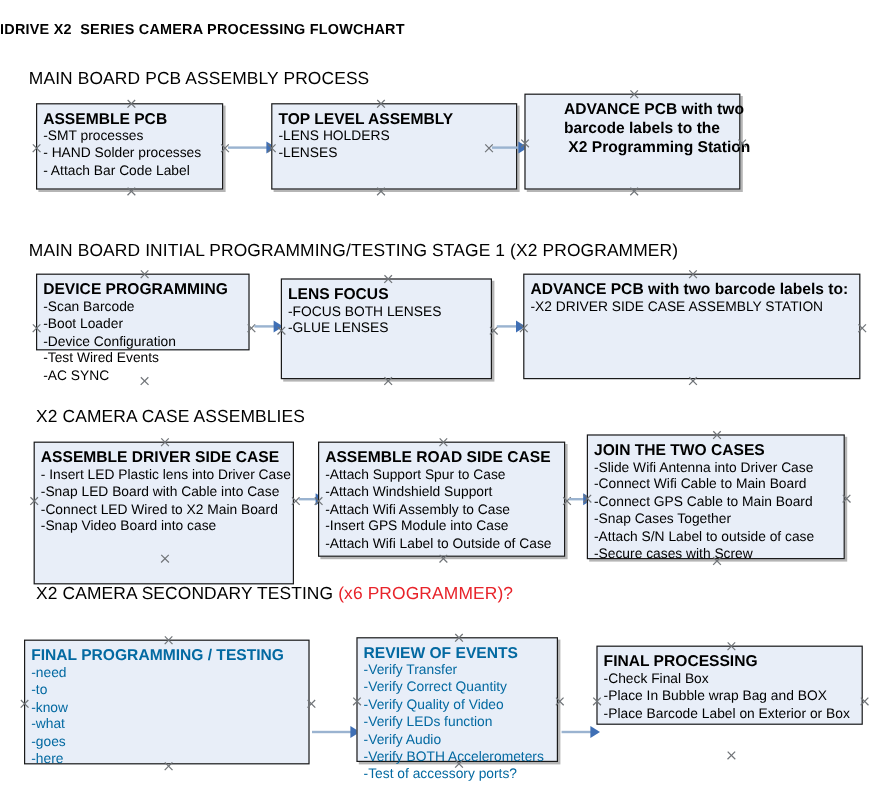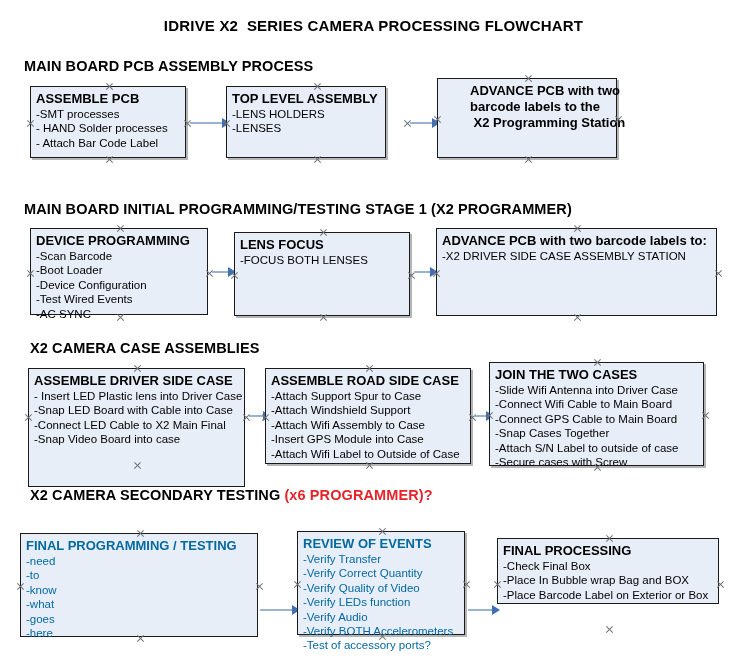--- a/index.html
+++ b/index.html
@@ -21,30 +21,29 @@
     width: 747px;
     height: 662px;
   }
 
   
   .doc-title {
     position: absolute;
     left: 0;
     top: 17px;
     width: 747px;
-    text-align: center;
-    font-size: 15px;
+    font-size: 12px;
     font-weight: bold;
     letter-spacing: 0.2px;
     white-space: pre;
   }
   .section-title {
     position: absolute;
     font-size: 14.5px;
-    font-weight: bold;
+    font-weight: normal;
     white-space: nowrap;
     letter-spacing: 0.1px;
   }
   .section-title .accent {
     color: #e8232a;
   }
 
   
   .node {
     position: absolute;
@@ -132,21 +131,21 @@
     <div class="node-line">- Attach Bar Code Label</div>
     <div class="handle" style="left:74px; top:-5px;"></div>
     <div class="handle" style="left:-5px; top:32px;"></div>
     <div class="handle" style="left:152px; top:32px;"></div>
     <div class="handle" style="left:74px; top:68px;"></div>
   </div>
 
   <div class="connector" style="left:190px; top:122px; width:38px;"></div>
   <div class="arrowhead" style="left:222px; top:118px;"></div>
 
-  <div class="node" style="left:226px; top:86px; width:160px; height:72px;">
+  <div class="node" style="left:226px; top:86px; width:205px; height:72px;">
     <div class="node-title">TOP LEVEL ASSEMBLY</div>
     <div class="node-line">-LENS HOLDERS</div>
     <div class="node-line">-LENSES</div>
     <div class="handle" style="left:86px; top:-5px;"></div>
     <div class="handle" style="left:-5px; top:32px;"></div>
     <div class="handle" style="left:176px; top:32px;"></div>
     <div class="handle" style="left:86px; top:68px;"></div>
   </div>
 
   <div class="connector" style="left:410px; top:122px; width:28px;"></div>
@@ -159,39 +158,40 @@
     <div class="handle" style="left:86px; top:-5px;"></div>
     <div class="handle" style="left:-5px; top:36px;"></div>
     <div class="handle" style="left:176px; top:36px;"></div>
     <div class="handle" style="left:86px; top:76px;"></div>
   </div>
 
   <div class="section-title" style="left:24px; top:201px;">
     <span>MAIN BOARD INITIAL PROGRAMMING/TESTING STAGE 1 (X2 PROGRAMMER)</span>
   </div>
 
-  <div class="node shadowless" style="left:30px; top:228px; width:178px; height:87px;">
+  <div class="node shadowless" style="left:30px; top:228px; width:178px; height:64px;">
     <div class="node-title">DEVICE PROGRAMMING</div>
     <div class="node-line">-Scan Barcode</div>
     <div class="node-line">-Boot Loader</div>
     <div class="node-line">-Device Configuration</div>
     <div class="node-line">-Test Wired Events</div>
     <div class="node-line">-AC SYNC</div>
     <div class="handle" style="left:85px; top:-5px;"></div>
     <div class="handle" style="left:-5px; top:40px;"></div>
     <div class="handle" style="left:174px; top:40px;"></div>
     <div class="handle" style="left:85px; top:84px;"></div>
   </div>
 
   <div class="connector" style="left:212px; top:271px; width:22px;"></div>
   <div class="arrowhead" style="left:228px; top:267px;"></div>
 
   <div class="node" style="left:234px; top:232px; width:176px; height:84px;">
     <div class="node-title">LENS FOCUS</div>
     <div class="node-line">-FOCUS BOTH LENSES</div>
+    <div class="node-line">-GLUE LENSES</div>
     <div class="handle" style="left:84px; top:-5px;"></div>
     <div class="handle" style="left:-5px; top:38px;"></div>
     <div class="handle" style="left:172px; top:38px;"></div>
     <div class="handle" style="left:84px; top:80px;"></div>
   </div>
 
   <div class="connector" style="left:414px; top:271px; width:22px;"></div>
   <div class="arrowhead" style="left:430px; top:267px;"></div>
 
   <div class="node shadowless" style="left:436px; top:228px; width:281px; height:88px;">
@@ -204,21 +204,21 @@
   </div>
 
   <div class="section-title" style="left:30px; top:340px;">
     <span>X2 CAMERA CASE ASSEMBLIES</span>
   </div>
 
   <div class="node shadowless" style="left:28px; top:368px; width:217px; height:119px;">
     <div class="node-title">ASSEMBLE DRIVER SIDE CASE</div>
     <div class="node-line">- Insert LED Plastic lens into Driver Case</div>
     <div class="node-line">-Snap LED Board with Cable into Case</div>
-    <div class="node-line">-Connect LED Cable to X2 Main Final</div>
+    <div class="node-line">-Connect LED Wired to X2 Main Board</div>
     <div class="node-line">-Snap Video Board into case</div>
     <div class="handle" style="left:104px; top:-5px;"></div>
     <div class="handle" style="left:-5px; top:44px;"></div>
     <div class="handle" style="left:213px; top:44px;"></div>
     <div class="handle" style="left:104px; top:92px;"></div>
   </div>
 
   <div class="connector" style="left:249px; top:415px; width:20px;"></div>
   <div class="arrowhead" style="left:263px; top:411px;"></div>
 

